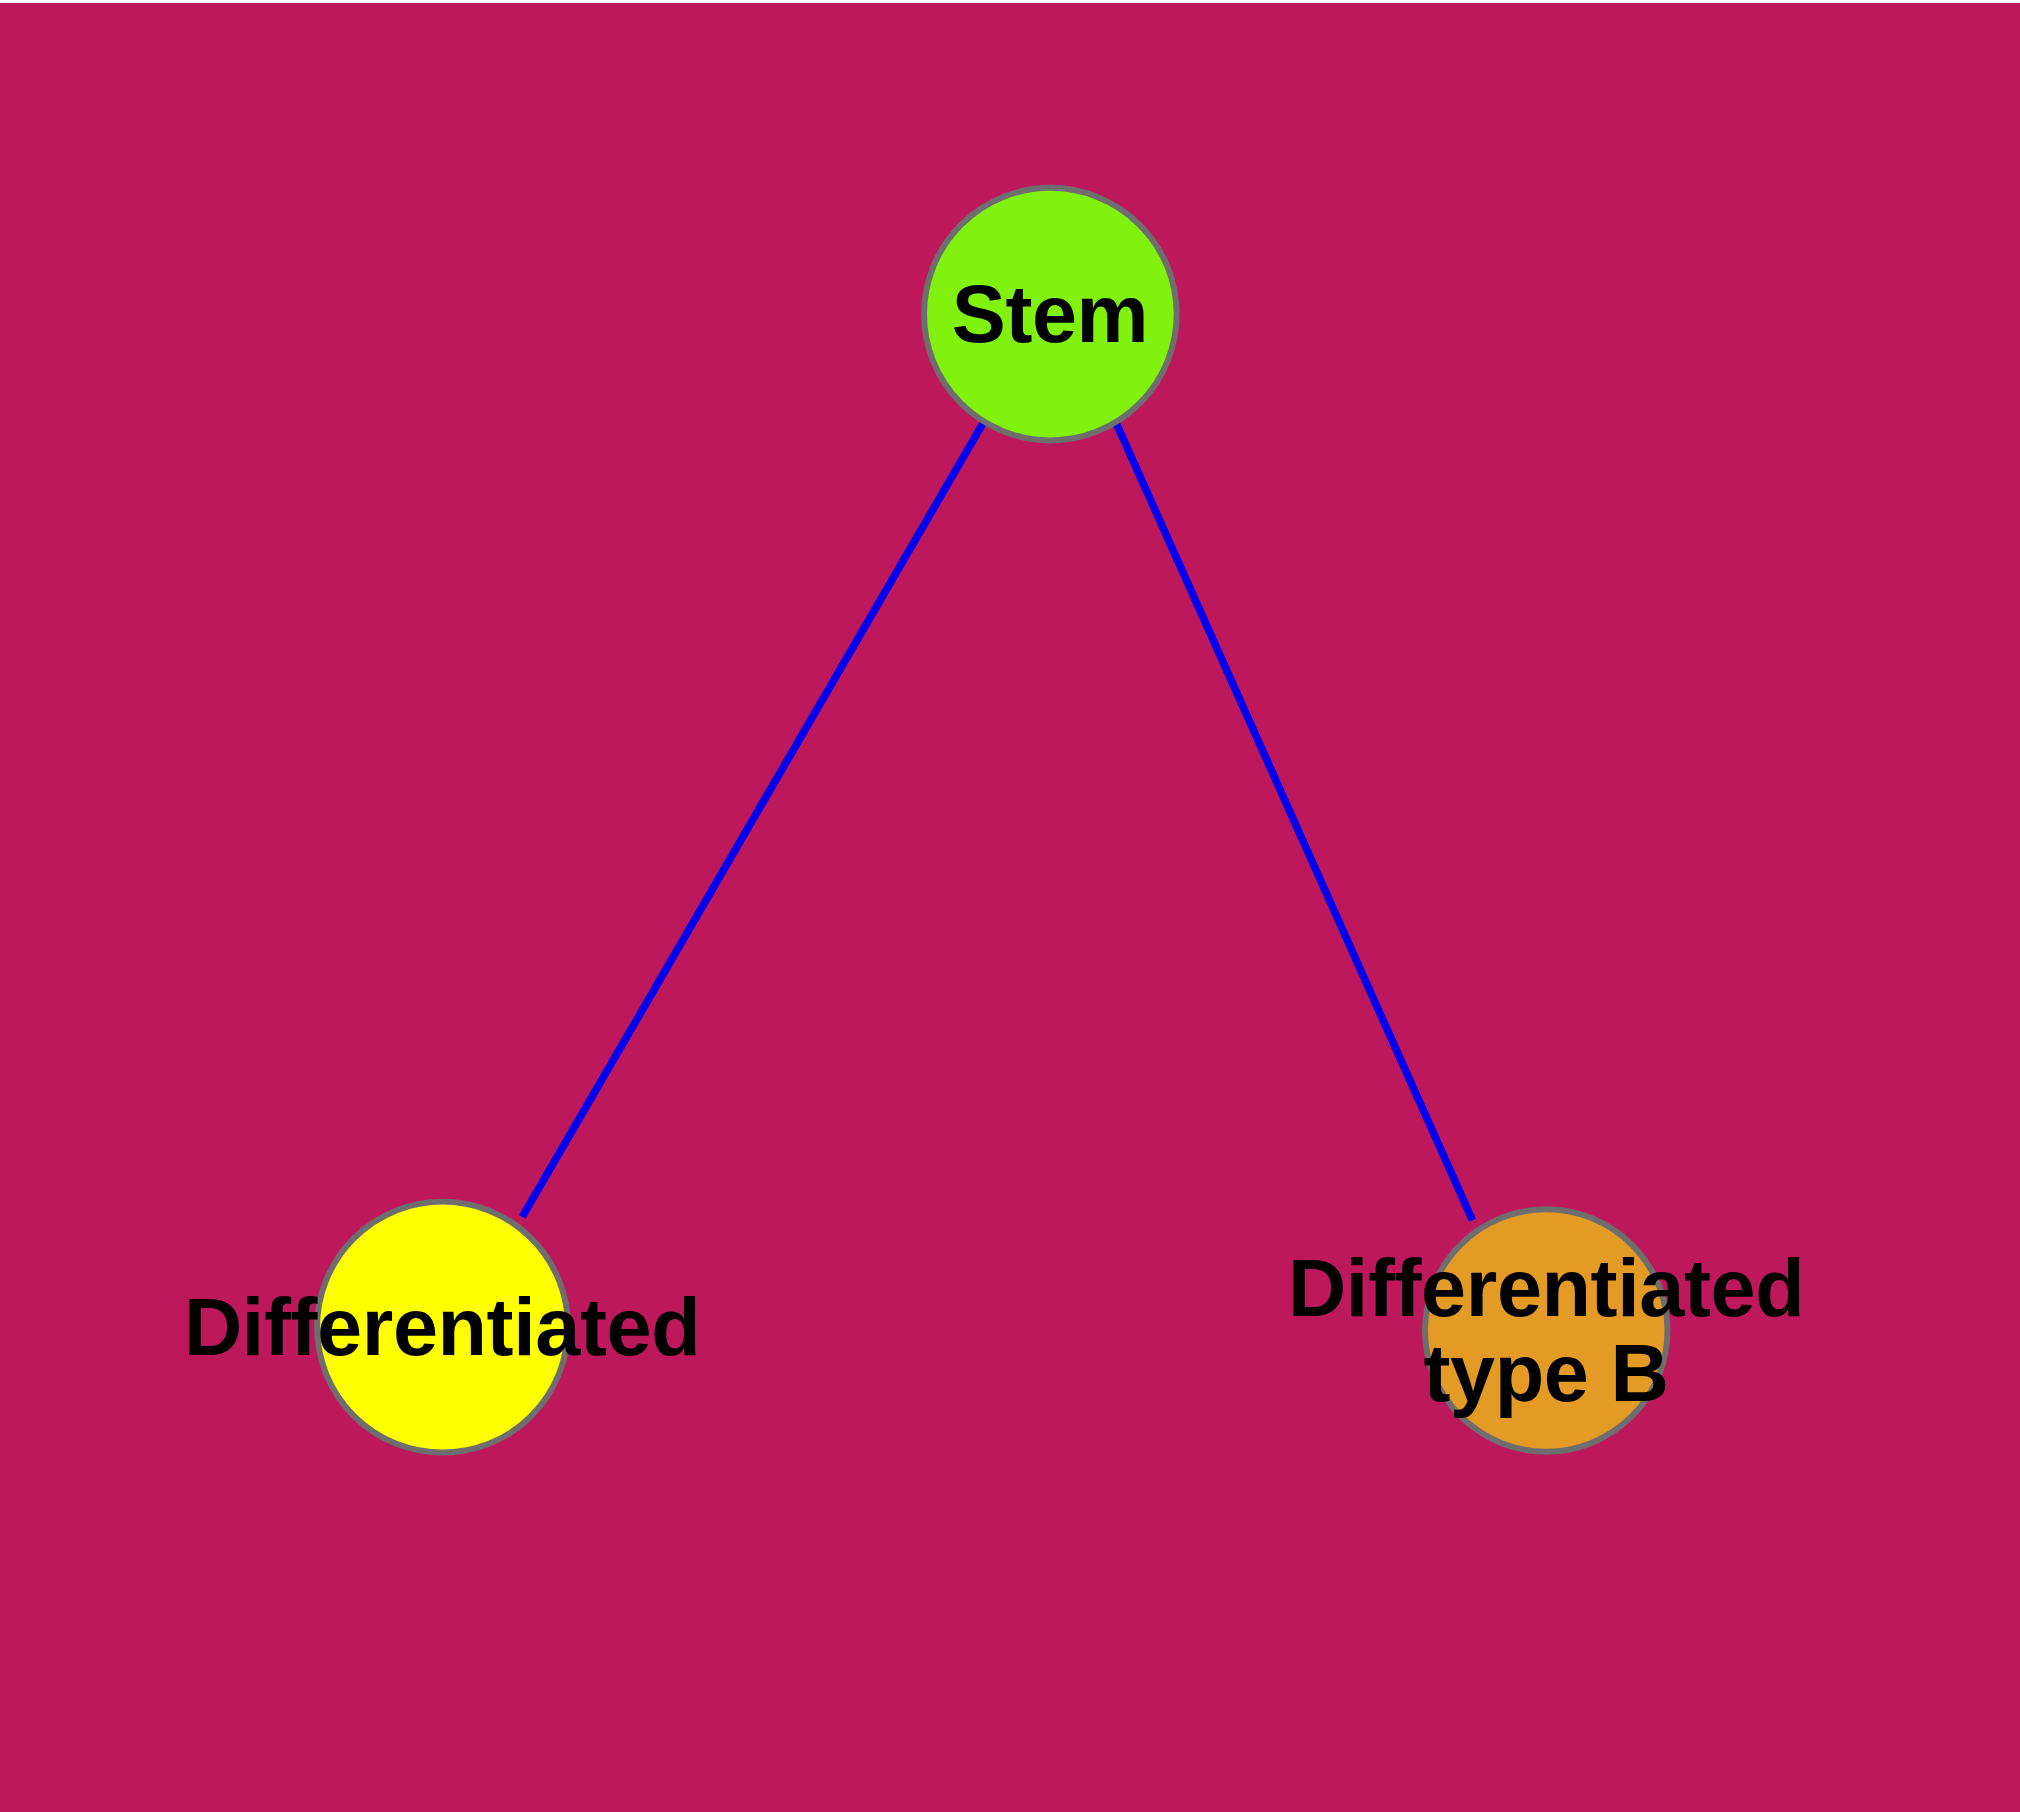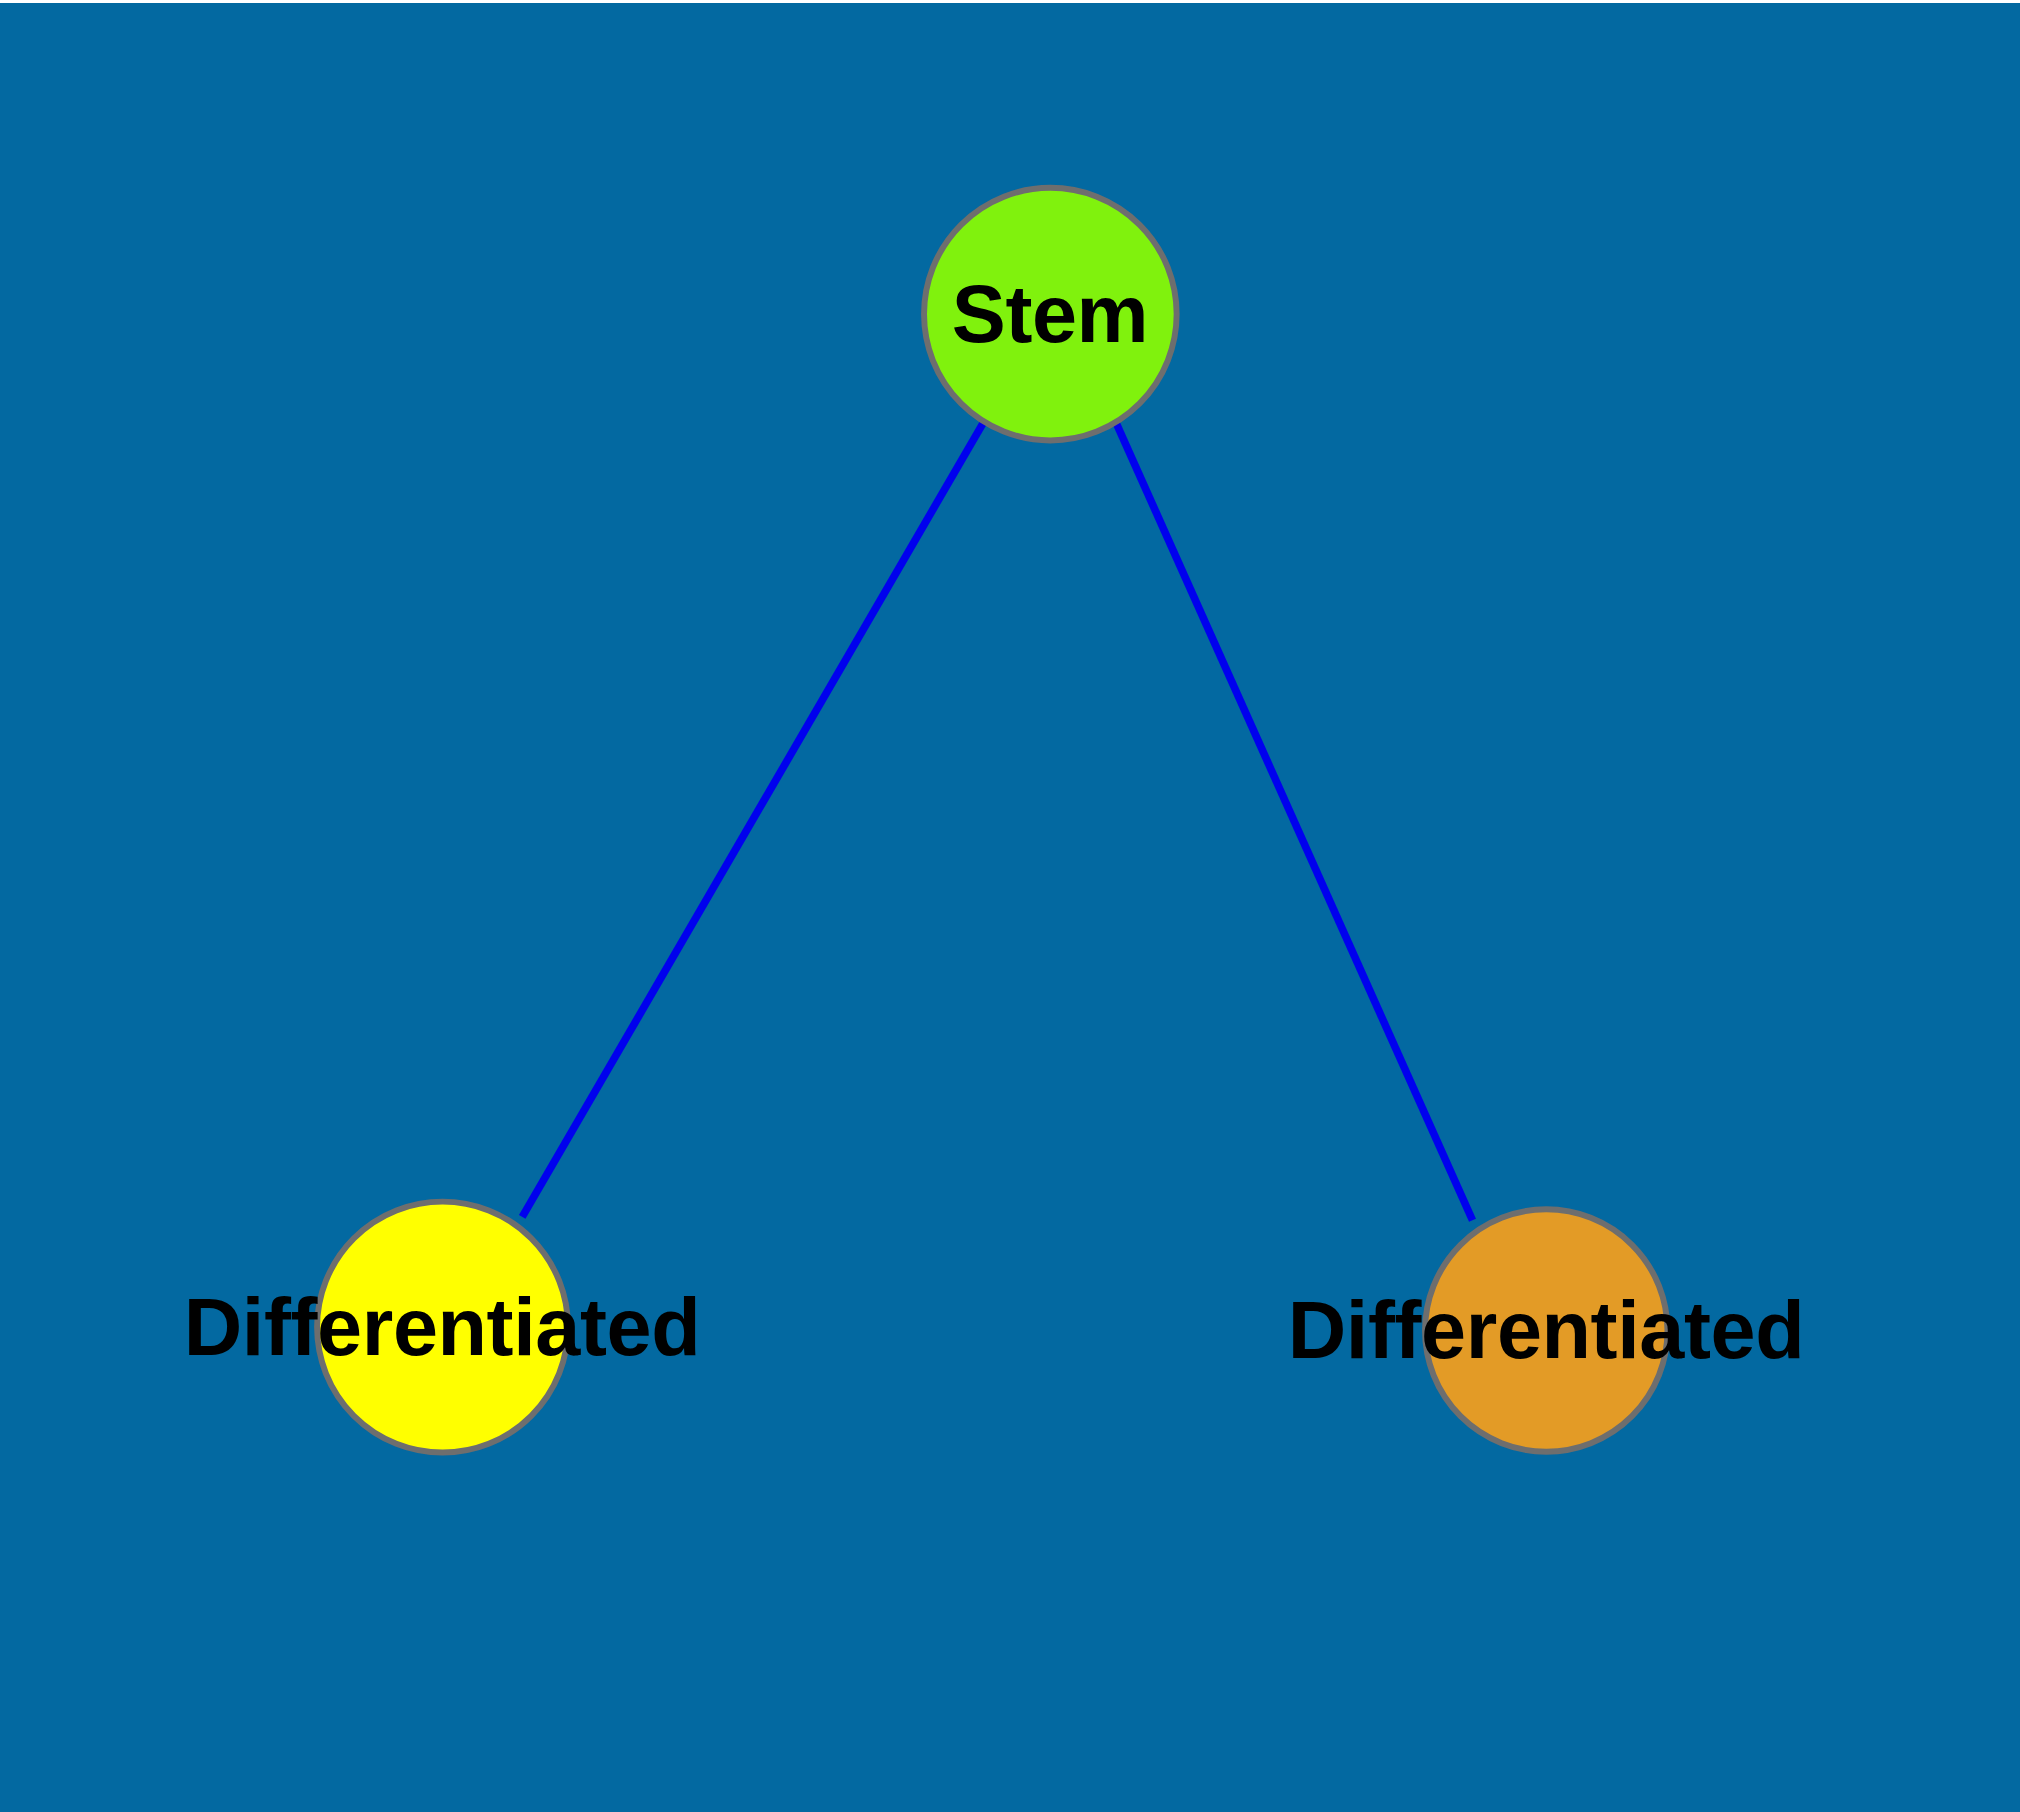--- a/index.html
+++ b/index.html
@@ -47,35 +47,35 @@
     white-space: pre;
     letter-spacing: -0.4px;
     transform: translate(-50%, -50%);
     pointer-events: none;
   }
 </style>
 </head>
 <body>
 
 <div id="canvas" style="background: rgb(255, 255, 255);">
-  <div id="plot-area" style="background: #0369a1;">
+  <div id="plot-area" style="background: #be185d;">
 
     <svg id="graph-svg" viewBox="0 0 2384 2134" xmlns="http://www.w3.org/2000/svg">
       <g>
         <line class="edge-line" x1="1160" y1="495" x2="616" y2="1432" stroke="#0000ee" stroke-width="9"></line>
         <line class="edge-line" x1="1316" y1="494" x2="1737" y2="1436" stroke="#0000ee" stroke-width="9"></line>
       </g>
       <g>
         <circle class="node-circle" cx="1239" cy="367" r="149" fill="#80f20d" stroke="#6e6e6e" stroke-width="7"></circle>
         <circle class="node-circle" cx="522" cy="1562" r="148" fill="#ffff00" stroke="#6e6e6e" stroke-width="7"></circle>
         <circle class="node-circle" cx="1824" cy="1566" r="143" fill="#e39b26" stroke="#6e6e6e" stroke-width="7"></circle>
       </g>
     </svg>
 
     <div class="node-label" style="left: 1050px; top: 311px; color: rgb(0, 0, 0);">Stem</div>
 
     <div class="node-label" style="left: 442px; top: 1324px; color: rgb(0, 0, 0);"><span>Differentiated</span><br></div>
 
-    <div class="node-label" style="left: 1546px; top: 1327px; color: rgb(0, 0, 0);"><span>Differentiated</span><br></div>
+    <div class="node-label" style="left: 1546px; top: 1327px; color: rgb(0, 0, 0);"><span>Differentiated</span><br><span>type B</span></div>
 
   </div>
 </div>
 
 
 </body></html>

